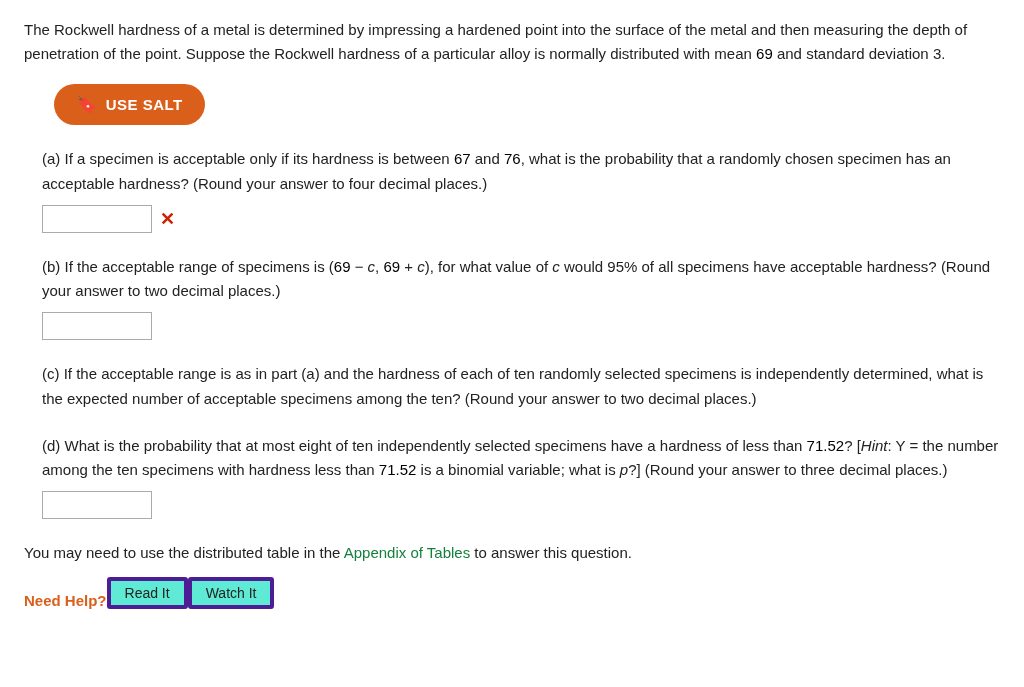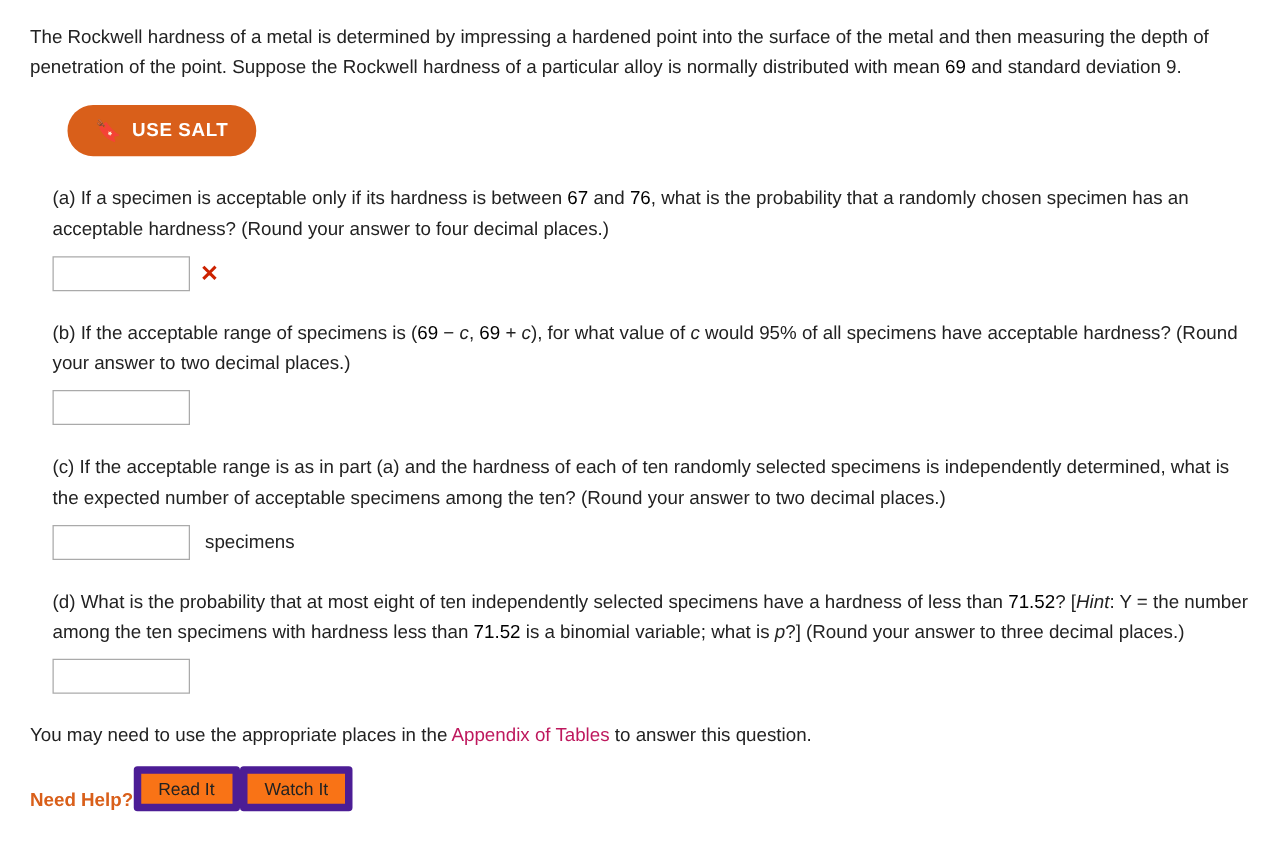--- a/index.html
+++ b/index.html
@@ -62,51 +62,51 @@
       color: #222;
       margin-left: 4px;
     }
     .footer-note {
       margin-top: 10px;
       font-size: 15px;
       color: #222;
       line-height: 1.6;
     }
     .appendix-link {
-      color: #be185d;
+      color: #15803d;
       text-decoration: none;
     }
     .need-help-row {
       display: flex;
       align-items: flex-end;
       margin-top: 12px;
     }
     .need-help-label {
       color: #d95f1a;
       font-weight: bold;
       font-size: 15px;
     }
     .help-btn {
-      border: 6px solid #4c1d95;
-      background: #f97316;
+      border: 4px solid #4c1d95;
+      background: #5eead4;
       color: #222;
       padding: 4px 14px;
       font-size: 14px;
       cursor: pointer;
       border-radius: 3px;
     }
   </style>
 </head>
 <body>
 
 
 
 
 <p class="intro-text">
-  <span>The Rockwell hardness of a metal is determined by impressing a hardened point into the surface of the metal and then measuring the depth of penetration of the point. Suppose the Rockwell hardness of a particular alloy is normally distributed with mean </span><span class="highlight-red">69</span><span> and standard deviation 9.</span>
+  <span>The Rockwell hardness of a metal is determined by impressing a hardened point into the surface of the metal and then measuring the depth of penetration of the point. Suppose the Rockwell hardness of a particular alloy is normally distributed with mean </span><span class="highlight-red">69</span><span> and standard deviation 3.</span>
 </p>
 
 
 <button class="salt-btn">
   <span class="salt-icon">🔖</span>
   <span>USE SALT</span>
 </button>
 
 
 <div class="questions">
@@ -127,40 +127,36 @@
     </p>
     <div class="answer-row">
       <input class="answer-input" type="text" style="">
     </div>
   </div>
 
   <div class="question-block">
     <p class="question-text">
       <span>(c) If the acceptable range is as in part (a) and the hardness of each of ten randomly selected specimens is independently determined, what is the expected number of acceptable specimens among the ten? (Round your answer to two decimal places.)</span>
     </p>
-    <div class="answer-row">
-      <input class="answer-input" type="text" style="">
-      <span class="inline-label">specimens</span>
-    </div>
   </div>
 
   <div class="question-block">
     <p class="question-text">
       <span>(d) What is the probability that at most eight of ten independently selected specimens have a hardness of less than </span><span class="highlight-red">71.52</span><span>? [<em>Hint</em>: Y = the number among the ten specimens with hardness less than </span><span class="highlight-red">71.52</span><span> is a binomial variable; what is <em>p</em>?] (Round your answer to three decimal places.)</span>
     </p>
     <div class="answer-row">
       <input class="answer-input" type="text" style="">
     </div>
   </div>
 
 </div>
 
 
 <p class="footer-note">
-  <span>You may need to use the appropriate places in the </span><a class="appendix-link" href="#">Appendix of Tables</a><span> to answer this question.</span>
+  <span>You may need to use the distributed table in the </span><a class="appendix-link" href="#">Appendix of Tables</a><span> to answer this question.</span>
 </p>
 
 
 <div class="need-help-row">
   <span class="need-help-label">Need Help?</span>
   <button class="help-btn">Read It</button>
   <button class="help-btn">Watch It</button>
 </div>
 
 

